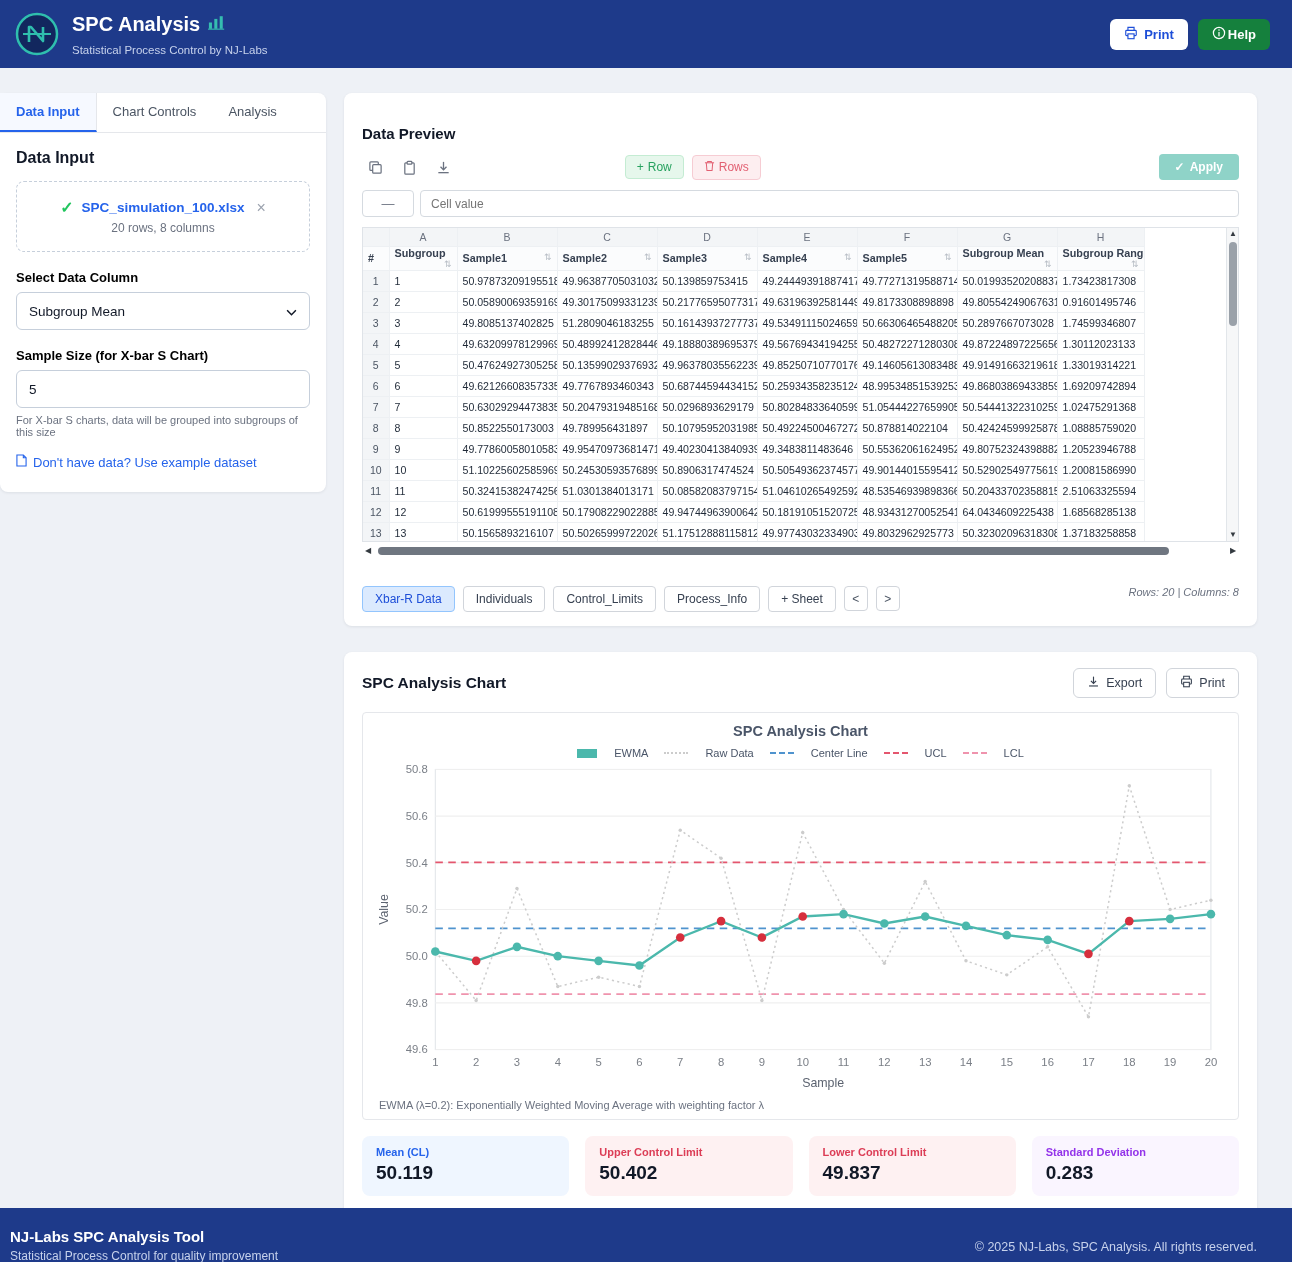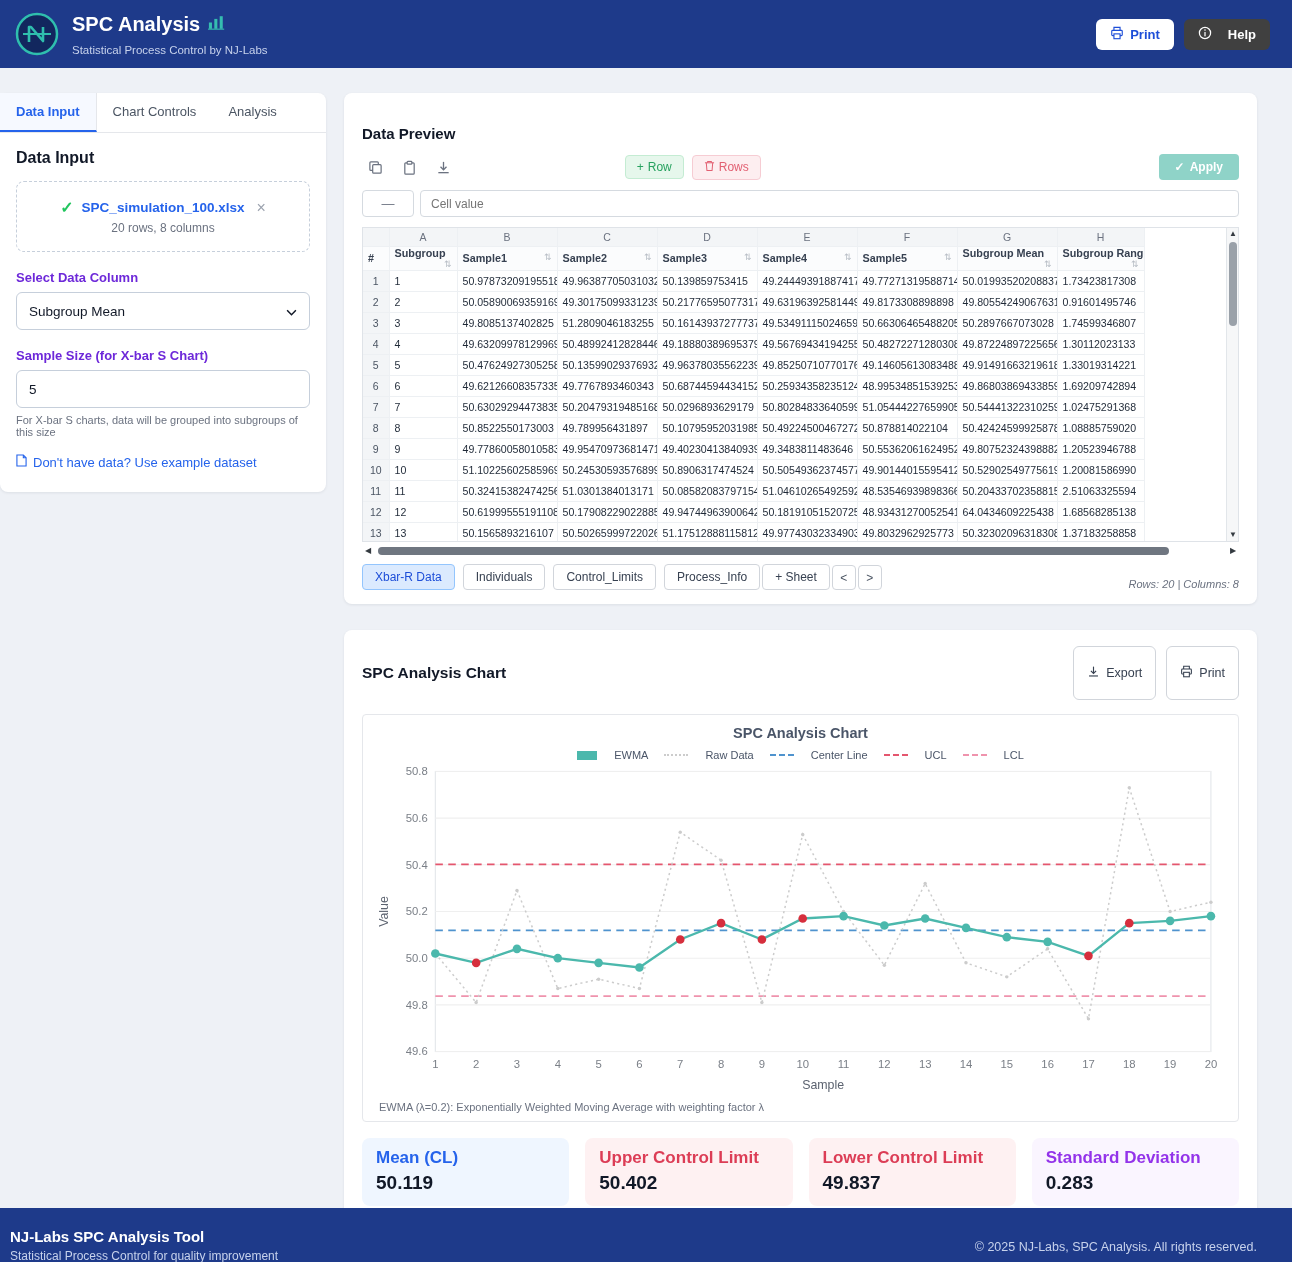--- a/index.html
+++ b/index.html
@@ -10,39 +10,39 @@
   }
   
   .app-header { height:68px; background:#1e3a8a; display:flex; align-items:center; padding:0 22px 0 14px; gap:12px; }
   .logo { width:46px; height:46px; flex:0 0 auto; }
   .title-block { display:flex; flex-direction:column; gap:8px; }
   .title-row { display:flex; align-items:center; gap:8px; }
   .app-title { color:#fff; font-size:20px; font-weight:bold; }
   .app-subtitle { color:#c7d2ec; font-size:11.5px; }
   .header-actions { margin-left:auto; display:flex; gap:10px; }
   .btn-print-hdr { background:#fff; color:#1d4ed8; border:none; border-radius:6px; padding:7px 14px; font-size:13px; font-weight:bold; display:flex; align-items:center; gap:6px; cursor:pointer; font-family:inherit; }
-  .btn-help { background:#404040; color:#fff; border:none; border-radius:6px; padding:7px 14px; font-size:13px; font-weight:bold; display:flex; align-items:center; gap:16px; cursor:pointer; font-family:inherit; }
+  .btn-help { background:#15803d; color:#fff; border:none; border-radius:6px; padding:7px 14px; font-size:13px; font-weight:bold; display:flex; align-items:center; gap:2px; cursor:pointer; font-family:inherit; }
   
   .main { display:flex; gap:18px; padding:25px 35px 0 0; align-items:flex-start; }
   .card { background:#fff; border-radius:8px; box-shadow:0 1px 3px rgba(15,23,42,.08); }
   .left-panel { width:326px; flex:0 0 auto; }
   .right-col { flex:1; display:flex; flex-direction:column; gap:26px; }
   
   .tabs { display:flex; border-bottom:1px solid #e5e7eb; }
   .tab { padding:11px 16px; font-size:13px; color:#4b5563; background:transparent; border:none; border-bottom:2px solid transparent; cursor:pointer; font-family:inherit; }
   .tab.active { color:#2563eb; font-weight:bold; background:#f6f9ff; border-bottom-color:#2563eb; border-right:1px solid #e5e7eb; }
   .panel-body { padding:16px 16px 22px; }
   .section-title { font-size:16px; font-weight:bold; color:#111827; margin-bottom:14px; }
   .upload-box { border:1.5px dashed #c6cfdb; border-radius:8px; padding:16px 14px; text-align:center; position:relative; }
   .file-line { display:flex; align-items:center; justify-content:center; gap:8px; }
   .check-glyph { color:#22c55e; font-size:16px; font-weight:bold; }
   .file-name { color:#2563eb; font-size:13.5px; font-weight:bold; }
   .file-remove { border:none; background:none; color:#9ca3af; font-size:16px; cursor:pointer; margin-left:4px; }
   .file-meta { color:#6b7280; font-size:12px; margin-top:4px; }
-  .field-label { display:block; font-size:13px; font-weight:bold; color:#6d28d9; margin:18px 0 7px; }
+  .field-label { display:block; font-size:13px; font-weight:bold; color:#000000; margin:18px 0 7px; }
   .select-box { border:1px solid #c6cfdb; border-radius:6px; height:38px; display:flex; align-items:center; padding:0 12px; font-size:13.5px; color:#111827; cursor:pointer; justify-content:space-between; }
   .text-input { width:100%; border:1px solid #c6cfdb; border-radius:6px; height:38px; padding:0 12px; font-size:13.5px; color:#111827; font-family:inherit; }
   .help-text { font-size:11px; color:#6b7280; margin-top:6px; }
   .example-link { display:flex; align-items:center; gap:6px; color:#2563eb; font-size:13px; margin-top:16px; text-decoration:none; cursor:pointer; }
   
   .preview-card { padding:32px 18px 14px; }
   .card-title { font-size:15px; font-weight:bold; color:#111827; }
   .toolbar { display:flex; align-items:center; margin-top:12px; gap:8px; }
   .icon-btn { width:26px; height:24px; border:none; background:none; color:#6b7280; cursor:pointer; display:flex; align-items:center; justify-content:center; }
   .sp1 { flex:1.2; } .sp2 { flex:3; }
@@ -61,41 +61,41 @@
   td.rownum { background:#f3f5f7; color:#4b5563; font-size:10.5px; text-align:center; }
   td.cell { font-size:10.6px; color:#1f2937; padding:0 5px; height:21px; }
   .vscroll { position:absolute; top:0; right:0; bottom:0; width:12px; background:#f6f7f8; border-left:1px solid #e2e6ea; }
   .vscroll .arr { position:absolute; left:0; width:12px; height:12px; font-size:8px; color:#343a40; text-align:center; line-height:12px; cursor:pointer; }
   .vscroll .arr.up { top:0; } .vscroll .arr.down { bottom:0; }
   .vthumb { position:absolute; left:2px; width:8px; top:14px; height:84px; background:#9aa1a9; border-radius:4px; cursor:pointer; }
   .hscroll { height:14px; margin-top:2px; position:relative; }
   .hscroll .arr { position:absolute; top:0; width:12px; height:14px; font-size:8px; color:#343a40; text-align:center; line-height:14px; cursor:pointer; }
   .hscroll .arr.left { left:0; } .hscroll .arr.right { right:0; }
   .hthumb { position:absolute; left:16px; right:70px; top:3px; height:8px; background:#6f7680; border-radius:4px; cursor:pointer; }
-  .sheet-bar { display:flex; align-items:flex-end; gap:2px; margin-top:6px; }
+  .sheet-bar { display:flex; align-items:flex-start; gap:8px; margin-top:28px; }
   .sheet-tab { border:1px solid #d1d5db; background:#fff; color:#374151; border-radius:4px; padding:5px 12px; font-size:12px; cursor:pointer; font-family:inherit; }
   .sheet-tab.active { background:#dbeafe; border-color:#93c5fd; color:#1d4ed8; }
   .sheet-nav { border:1px solid #d1d5db; background:#fff; color:#4b5563; border-radius:4px; width:24px; height:25px; font-size:12px; cursor:pointer; font-family:inherit; }
   .grid-status { margin-left:auto; font-size:11px; font-style:italic; color:#6b7280; }
   
   .chart-card { padding:16px 18px 20px; }
   .chart-head { display:flex; align-items:center; }
   .chart-head .card-title { font-size:15.5px; }
   .chart-actions { margin-left:auto; display:flex; gap:10px; }
-  .btn-outline { border:1px solid #d1d5db; background:#fff; color:#374151; border-radius:6px; padding:18px 13px; font-size:12.5px; cursor:pointer; display:flex; align-items:center; gap:6px; font-family:inherit; }
+  .btn-outline { border:1px solid #d1d5db; background:#fff; color:#374151; border-radius:6px; padding:6px 13px; font-size:12.5px; cursor:pointer; display:flex; align-items:center; gap:6px; font-family:inherit; }
   .chart-box { margin-top:14px; border:1px solid #e5e7eb; border-radius:4px; padding:10px 12px 8px; }
   .chart-title { text-align:center; font-size:14.5px; font-weight:bold; color:#4a5568; }
   .chart-legend { display:flex; justify-content:center; gap:16px; margin:8px 0 4px; font-size:11px; color:#4a5568; }
   .legend-item { display:flex; align-items:center; gap:17px; cursor:pointer; }
   .legend-swatch { display:inline-block; }
   svg.spc text { font-family:"Liberation Sans", sans-serif; }
   .chart-caption { font-size:11px; color:#6b7280; margin-top:4px; padding-left:4px; }
   .stats-grid { display:grid; grid-template-columns:repeat(4,1fr); gap:16px; margin-top:16px; }
   .stat-card { border-radius:8px; padding:10px 14px 12px; }
-  .stat-label { font-size:17px; font-weight:bold; }
+  .stat-label { font-size:11px; font-weight:bold; }
   .stat-value { font-size:19px; font-weight:bold; color:#111827; margin-top:4px; }
   
   .app-footer { position:absolute; left:0; right:0; bottom:0; height:54px; background:#1e3a8a; display:flex; align-items:flex-start; padding:20px 35px 0 10px; }
   .footer-title { color:#fff; font-size:15px; font-weight:bold; }
   .footer-sub { color:#c7d2ec; font-size:12px; margin-top:4px; }
   .footer-copy { margin-left:auto; color:#c7d2ec; font-size:12.5px; margin-top:12px; }
 </style>
 </head>
 <body>
 

